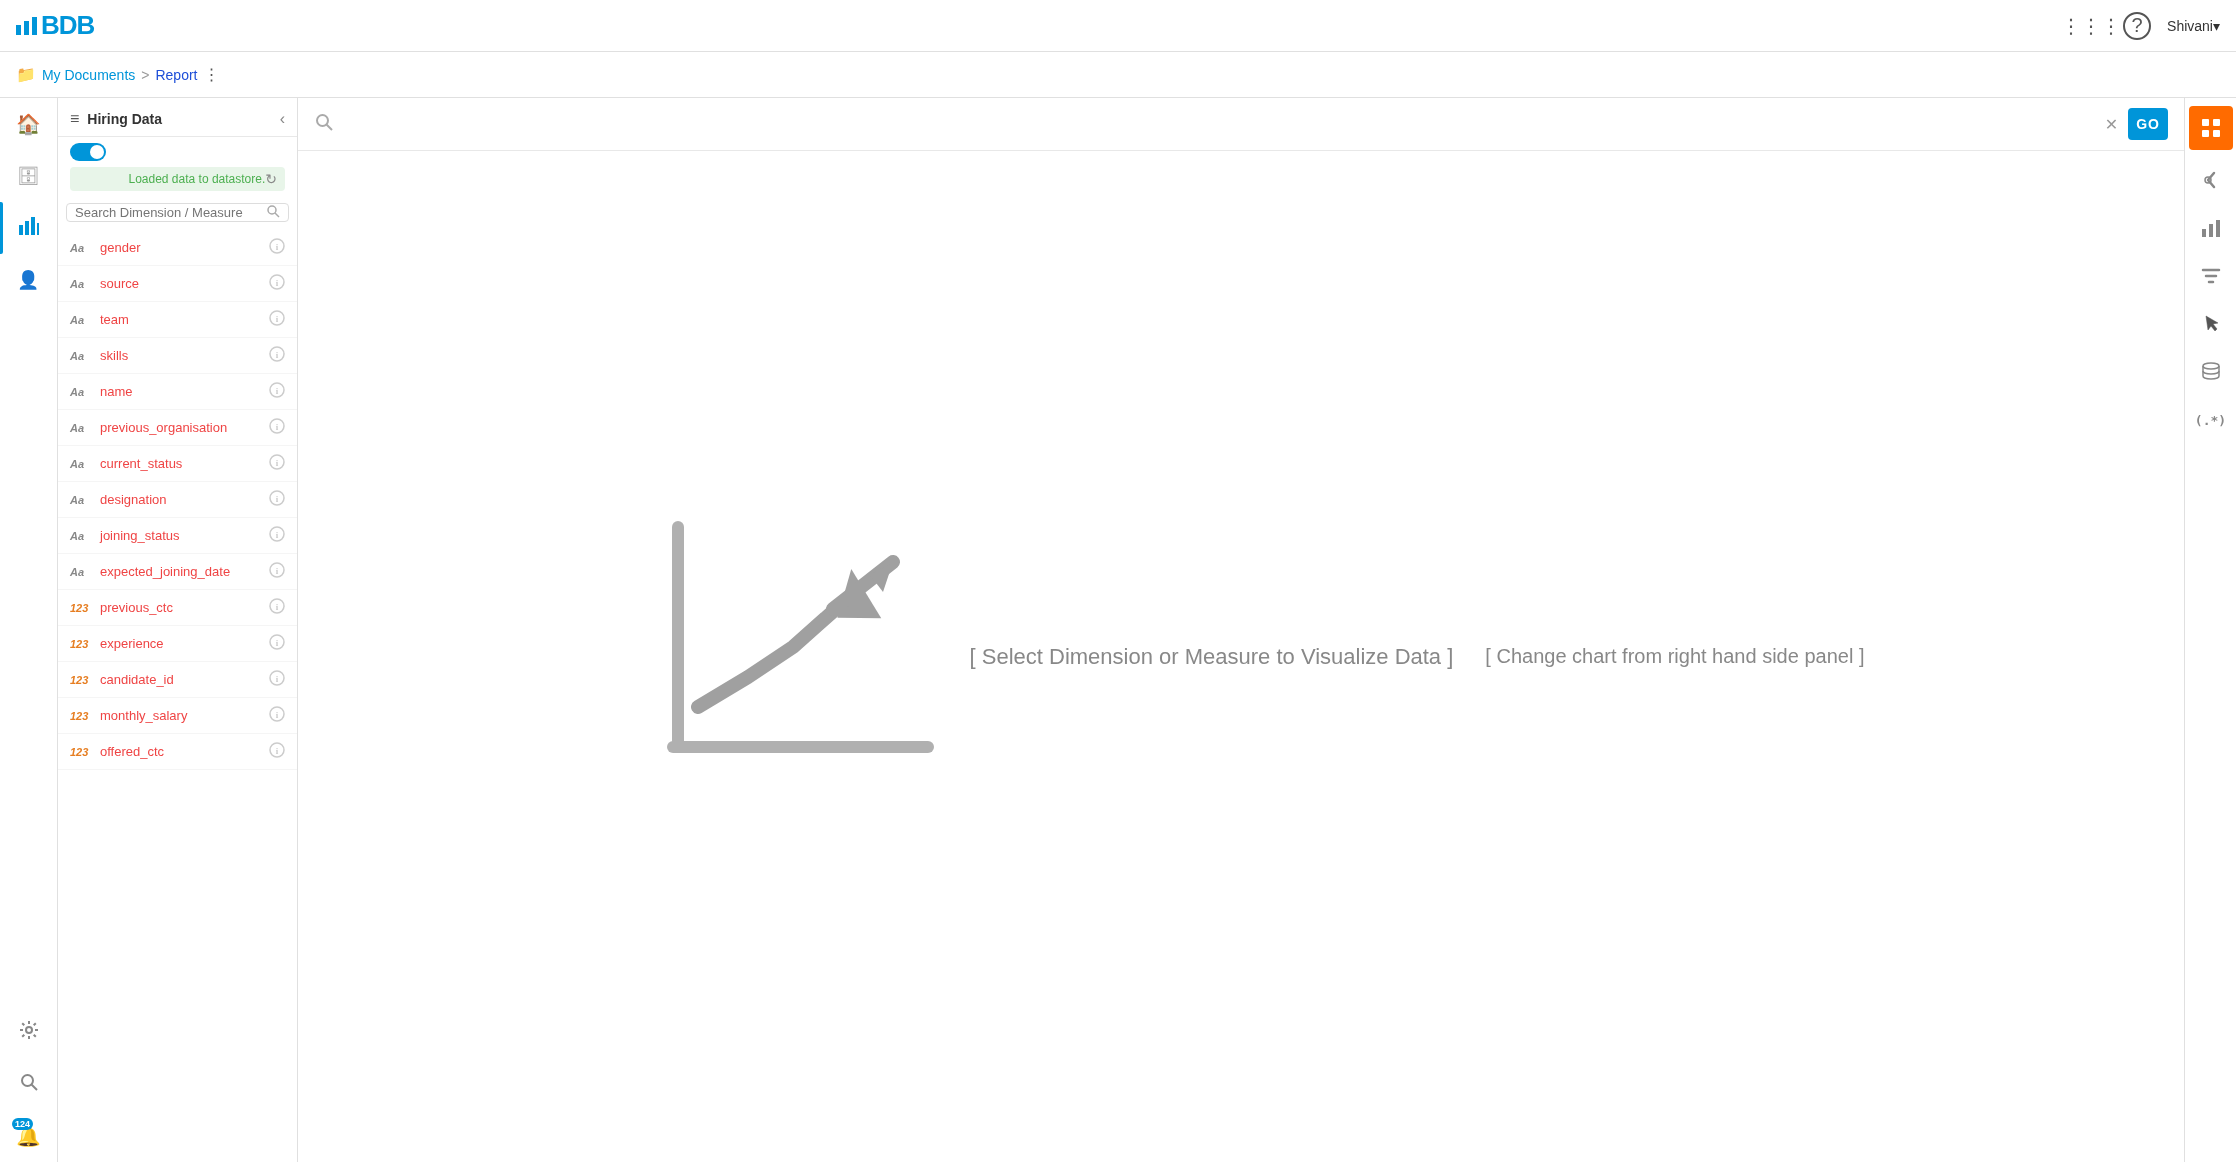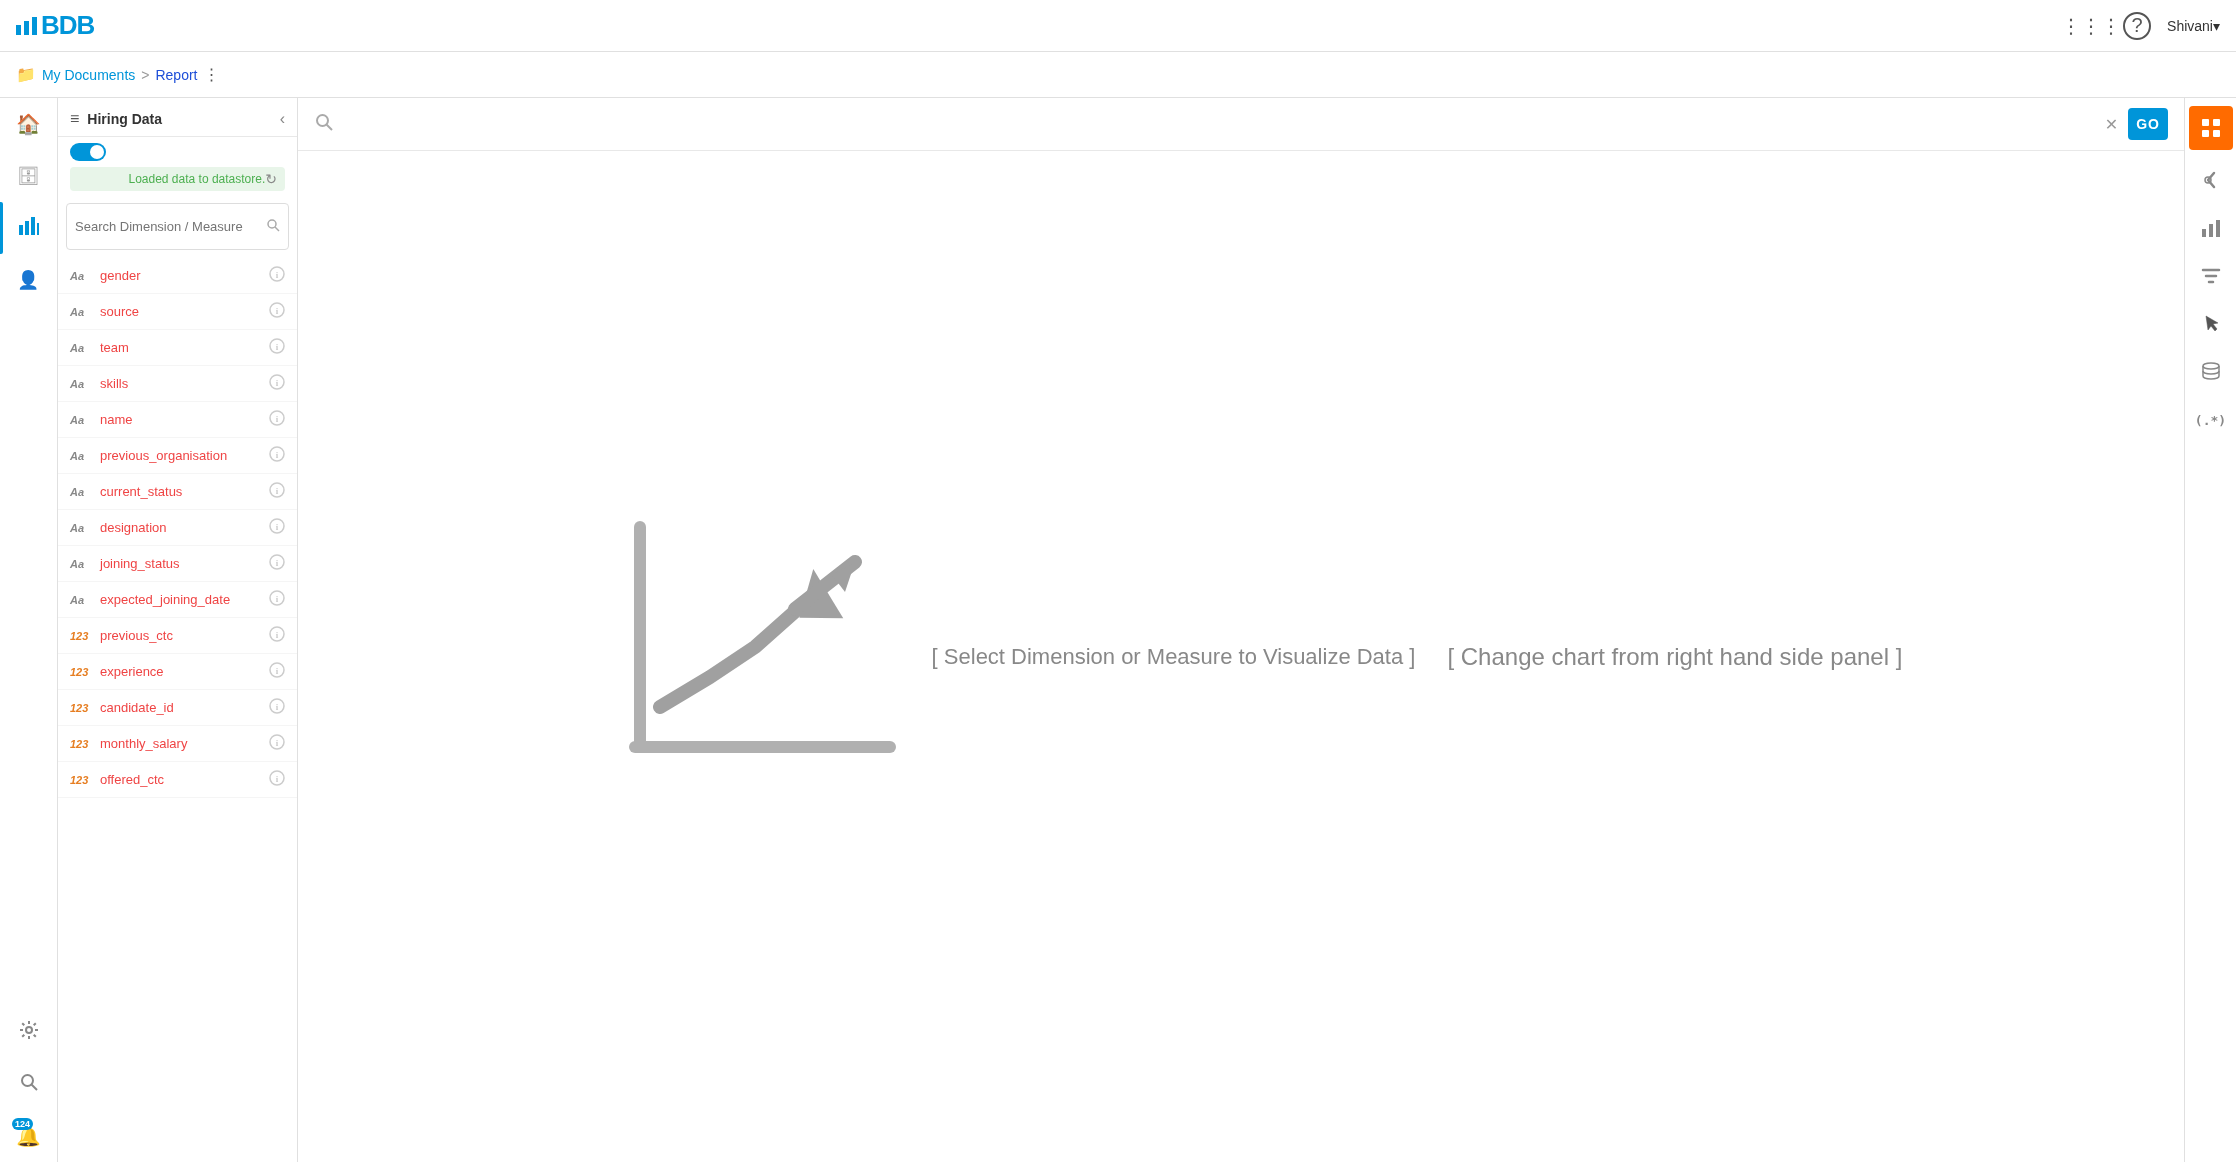--- a/index.html
+++ b/index.html
@@ -77,21 +77,21 @@
     .toggle-switch.on .toggle-dot { left: 20px; }
     .toggle-switch:not(.on) .toggle-dot { left: 2px; }
     .loaded-badge {
       margin: 0 12px 8px 12px; background: #e8f5e9; color: #4caf50;
       font-size: 12px; padding: 4px 8px; border-radius: 4px;
       display: flex; align-items: center; justify-content: flex-end;
     }
     .refresh-icon { cursor: pointer; color: #888; font-size: 14px; }
     .search-box {
       display: flex; align-items: center; margin: 4px 8px 8px 8px;
-      border: 1px solid #ddd; border-radius: 4px; padding: 14px 8px; 
+      border: 1px solid #ddd; border-radius: 4px; padding: 0 8px; 
     }
     .search-box input {
       border: none; outline: none; font-size: 13px; color: #555; width: 100%; background: transparent;
     }
     .search-box-icon { color: #aaa; font-size: 14px; }
     .dimension-list { flex: 1; overflow-y: auto; }
     .dimension-item {
       display: flex; align-items: center; padding: 8px 12px; cursor: pointer;
       border-bottom: 1px solid #f5f5f5; gap: 8px;
     }
@@ -124,21 +124,21 @@
       padding: 8px 8px; font-size: 14px; font-weight: 600; cursor: pointer; letter-spacing: 1px;
     }
 
     
     .chart-area {
       flex: 1; display: flex; flex-direction: row; align-items: center; justify-content: center;
       gap: 32px; color: #888;
     }
     .chart-placeholder-svg { margin-bottom: 16px; }
     .chart-hint-text { font-size: 22px; color: #888; font-weight: 500; text-align: center; }
-    .chart-hint-sub { font-size: 24px; color: #888; font-weight: 400; text-align: center; }
+    .chart-hint-sub { font-size: 20px; color: #888; font-weight: 400; text-align: center; }
 
     
     .right-panel {
       position: fixed; top: 98px; right: 0; bottom: 0; width: 52px;
       background: #fff; border-left: 1px solid #e0e0e0; z-index: 97;
       display: flex; flex-direction: column; align-items: center; padding-top: 8px; gap: 4px;
     }
     .right-panel-item {
       width: 44px; height: 44px; display: flex; align-items: center; justify-content: center;
       cursor: pointer; color: #888; font-size: 20px; border-radius: 4px;

